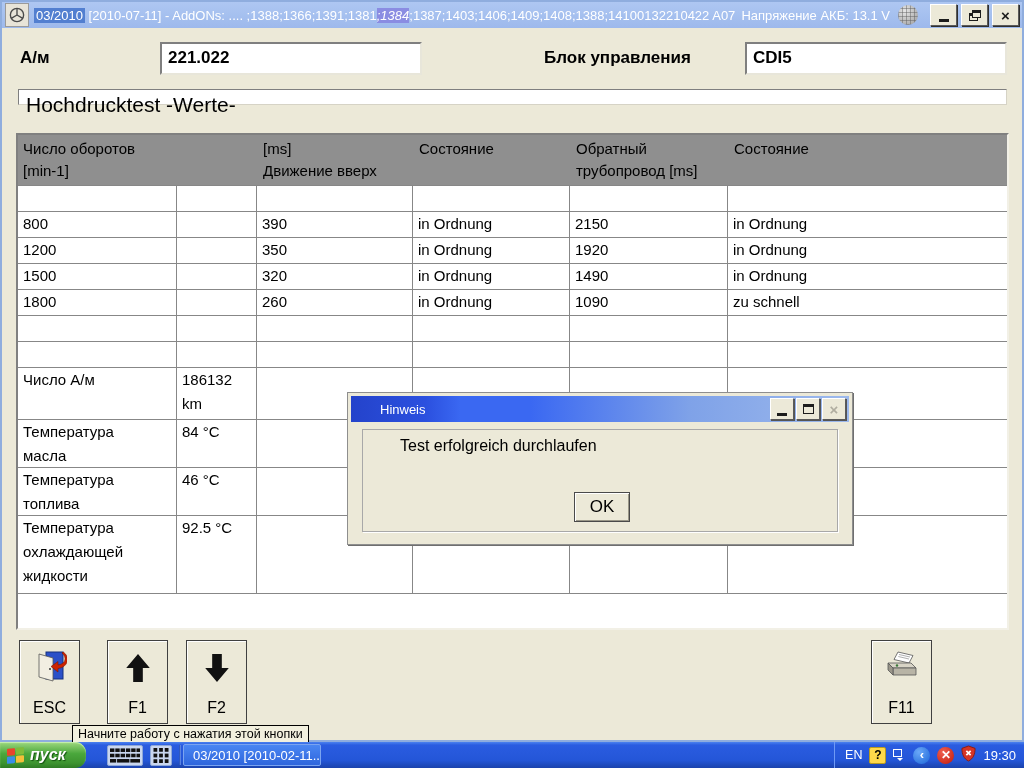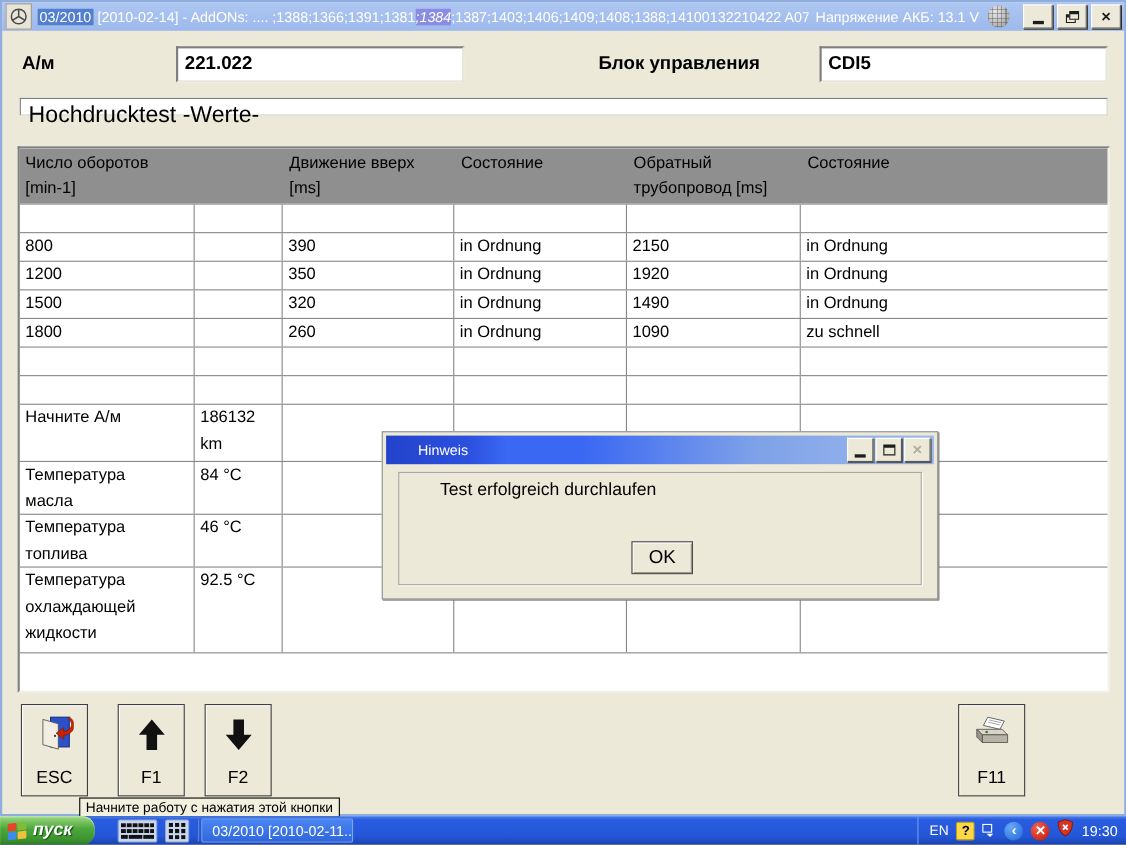--- a/index.html
+++ b/index.html
@@ -123,21 +123,21 @@
 
   <div class="app">
 
     <div class="titlebar">
       <span class="appicon">
         <svg width="16" height="16" viewBox="0 0 20 20">
             <circle cx="10" cy="10" r="8.3" fill="none" stroke="#4a4a4a" stroke-width="1.7"></circle>
             <path d="M10 10 L10 1.7 M10 10 L2.8 14.3 M10 10 L17.2 14.3" stroke="#4a4a4a" stroke-width="1.7"></path>
           </svg>
       </span>
-      <span class="title-text"><span class="hl-app">03/2010</span><span> [2010-02-14] - AddONs:  .... ;1388;1366;1391;1381</span><span class="hl-num">;1384</span><span>;1387;1403;1406;1409;1408;1388;14100132210422 A074883</span></span>
+      <span class="title-text"><span class="hl-app">03/2010</span><span> [2010-07-11] - AddONs:  .... ;1388;1366;1391;1381</span><span class="hl-num">;1384</span><span>;1387;1403;1406;1409;1408;1388;14100132210422 A074883</span></span>
       <span class="battery">Напряжение АКБ: 13.1 V</span>
       <span class="globe"></span>
       <span class="winbtn">
           <span class="g-min"></span>
         </span>
       <span class="winbtn">
           <span class="g-restore">
             <i class="b"></i>
             <i class="f"></i>
           </span>
@@ -154,22 +154,22 @@
 
     <div class="heading-box">Hochdrucktest -Werte-</div>
 
     <div class="table-panel">
       <div class="thead">
         <div class="th th0">
             <div>Число оборотов</div>
             <div>[min-1]</div>
           </div>
         <div class="th th1">
+            <div>[ms]</div>
             <div>Движение вверх</div>
-            <div>[ms]</div>
           </div>
         <div class="th th2">
             <div>Состояние</div>
             <div></div>
           </div>
         <div class="th th3">
             <div>Обратный</div>
             <div>трубопровод [ms]</div>
           </div>
         <div class="th th4">
@@ -228,21 +228,21 @@
       </div>
       <div class="tr h26">
         <div class="td c0"></div>
           <div class="td c1"></div>
           <div class="td c2"></div>
           <div class="td c3"></div>
           <div class="td c4"></div>
           <div class="td c5"></div>
       </div>
       <div class="tr h52">
-        <div class="td c0">Начните А/м</div>
+        <div class="td c0">Число А/м</div>
           <div class="td c1">186132
 km</div>
           <div class="td c2"></div>
           <div class="td c3"></div>
           <div class="td c4"></div>
           <div class="td c5"></div>
       </div>
       <div class="tr h48">
         <div class="td c0">Температура
 масла</div>

